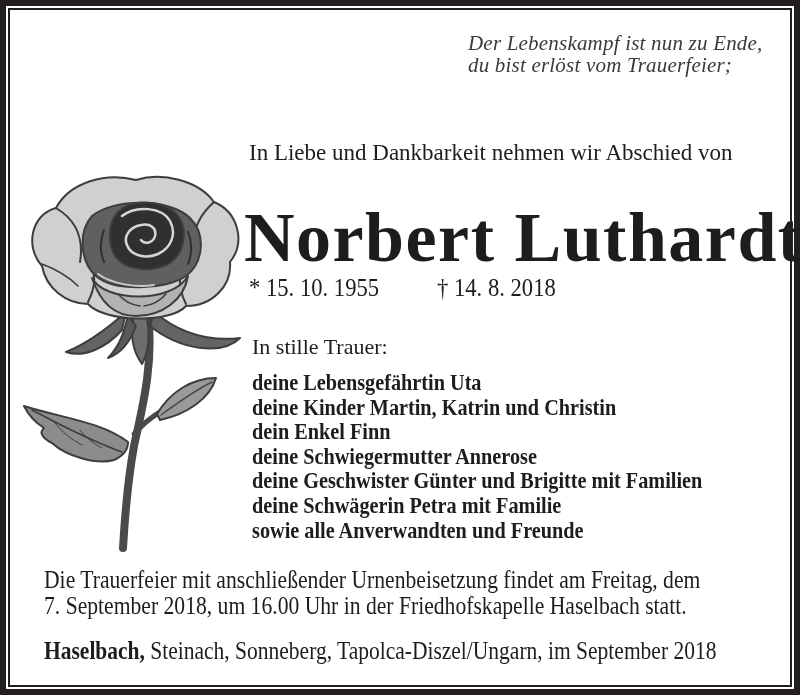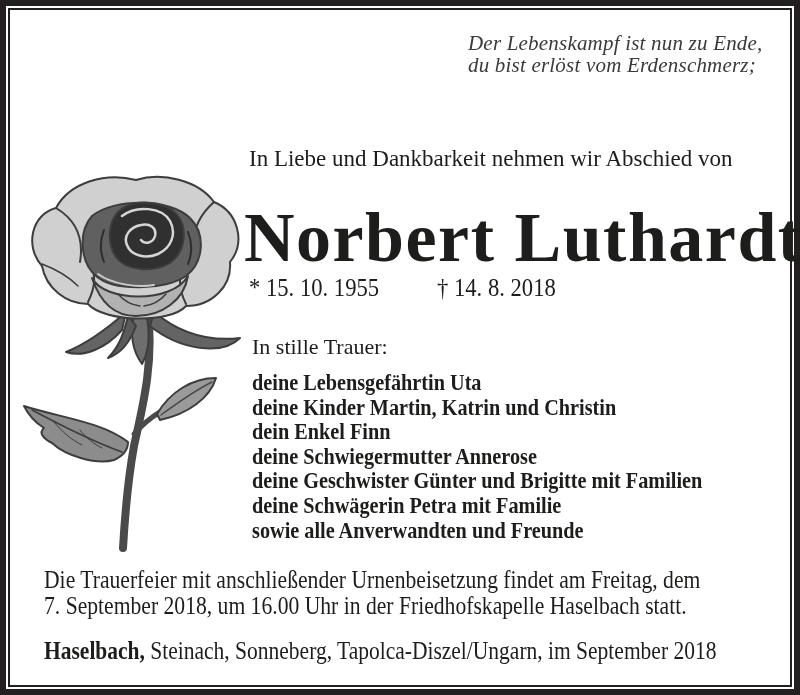--- a/index.html
+++ b/index.html
@@ -23,21 +23,21 @@
   }
   .poem {
     position: absolute; left: 468px; top: 33px;
     font-style: italic;
     font-size: 21px; line-height: 21.5px;
     color: #3a3a3a;
     letter-spacing: 0.2px;
     white-space: nowrap;
   }
   .intro {
-    position: absolute; left: 249px; top: 146px;
+    position: absolute; left: 249px; top: 140px;
     font-size: 23px; line-height: 26px;
     white-space: nowrap;
   }
   .name {
     position: absolute; left: 244px; top: 206px;
     font-size: 70px; line-height: 64px;
     font-weight: bold;
     margin: 0;
     letter-spacing: 1.5px;
     white-space: nowrap;
@@ -130,21 +130,21 @@
 
       <path d="M84,56 C80,66 80,78 84,88" fill="none" stroke="#2e2e2e" stroke-width="2"></path>
       <path d="M168,58 C172,68 172,80 168,90" fill="none" stroke="#2e2e2e" stroke-width="2"></path>
       <path d="M98,120 C104,127 112,131 120,132" fill="none" stroke="#3d3d3d" stroke-width="1.5"></path>
       <path d="M146,120 C140,127 132,131 124,132" fill="none" stroke="#3d3d3d" stroke-width="1.5"></path>
     </g>
   </svg>
 
   <div class="poem">
     <div>Der Lebenskampf ist nun zu Ende,</div>
-    <div>du bist erlöst vom Erdenschmerz;</div>
+    <div>du bist erlöst vom Trauerfeier;</div>
   </div>
 
   <div class="intro">In Liebe und Dankbarkeit nehmen wir Abschied von</div>
 
   <h1 class="name">Norbert Luthardt</h1>
 
   <div class="date birth">* 15. 10. 1955</div>
   <div class="date death">† 14. 8. 2018</div>
 
   <div class="trauer-header">In stille Trauer:</div>

